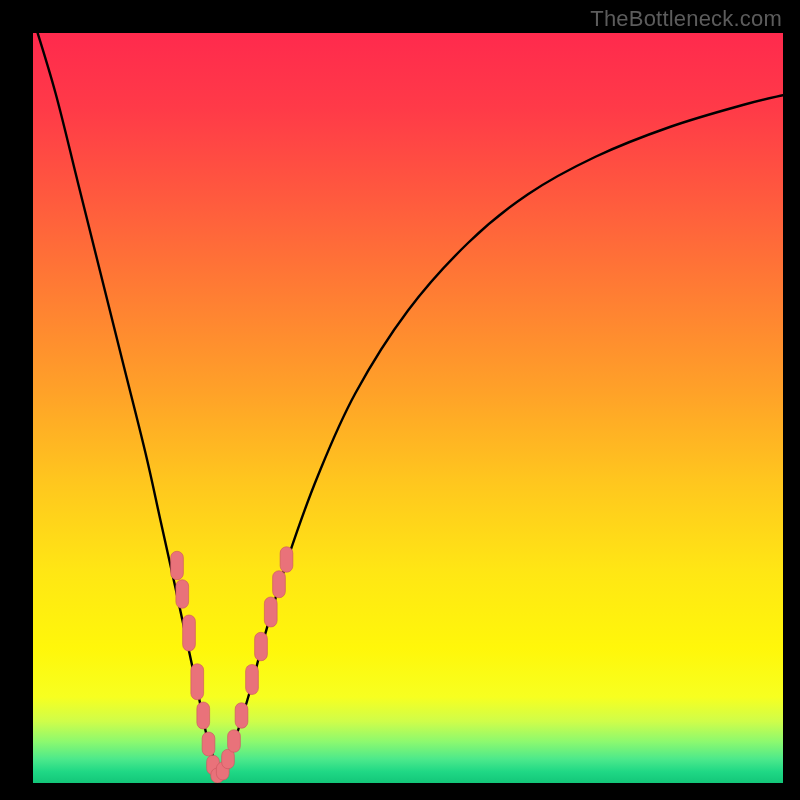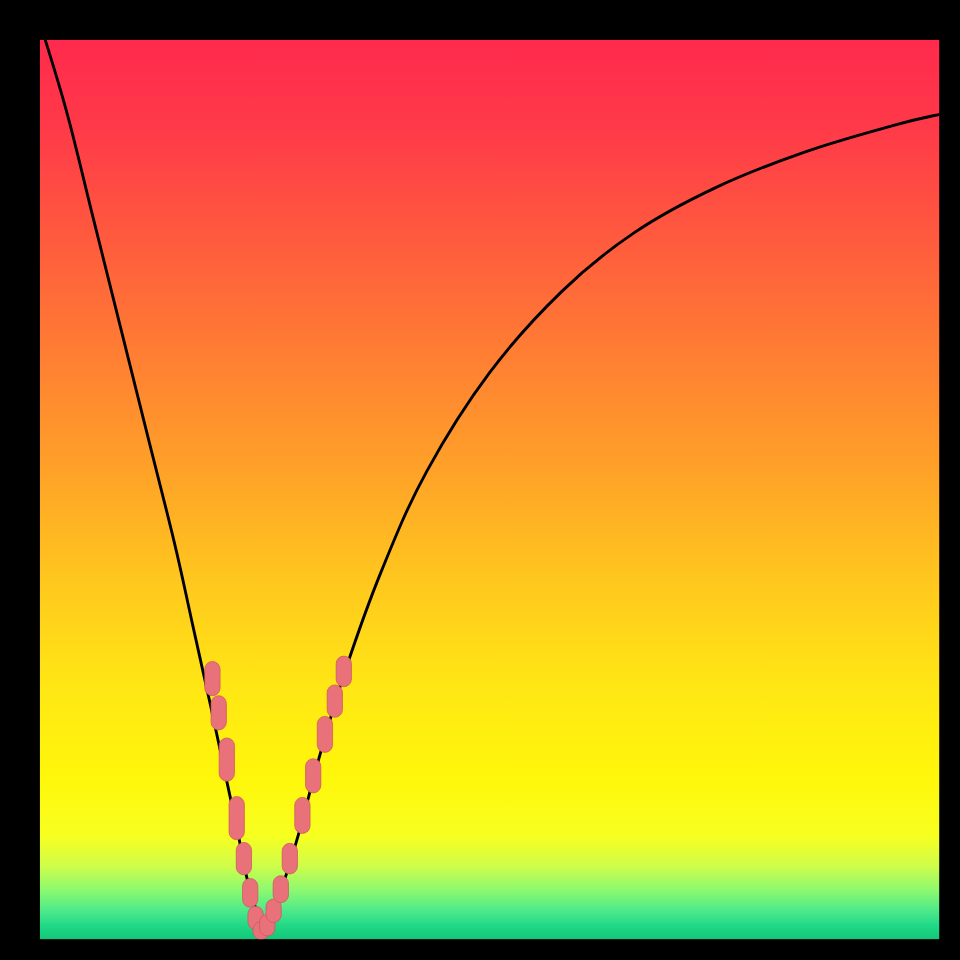--- a/index.html
+++ b/index.html
@@ -89,13 +89,14 @@
           <rect x="202.13" y="669.75" width="12.75" height="25.50" rx="6.38" ry="6.38" fill="#e9727a" stroke="#c9565e" stroke-width="0.6"></rect>
           <rect x="212.63" y="631.50" width="12.75" height="30.00" rx="6.38" ry="6.38" fill="#e9727a" stroke="#c9565e" stroke-width="0.6"></rect>
           <rect x="221.63" y="599.25" width="12.75" height="28.50" rx="6.38" ry="6.38" fill="#e9727a" stroke="#c9565e" stroke-width="0.6"></rect>
           <rect x="231.38" y="564.00" width="12.75" height="30.00" rx="6.38" ry="6.38" fill="#e9727a" stroke="#c9565e" stroke-width="0.6"></rect>
           <rect x="239.62" y="537.75" width="12.75" height="27.00" rx="6.38" ry="6.38" fill="#e9727a" stroke="#c9565e" stroke-width="0.6"></rect>
           <rect x="247.12" y="513.75" width="12.75" height="25.50" rx="6.38" ry="6.38" fill="#e9727a" stroke="#c9565e" stroke-width="0.6"></rect>
         </g>
     </svg>
   </div>
 
+  <div class="watermark">TheBottleneck.com</div>
 </div>
 
 </body></html>

